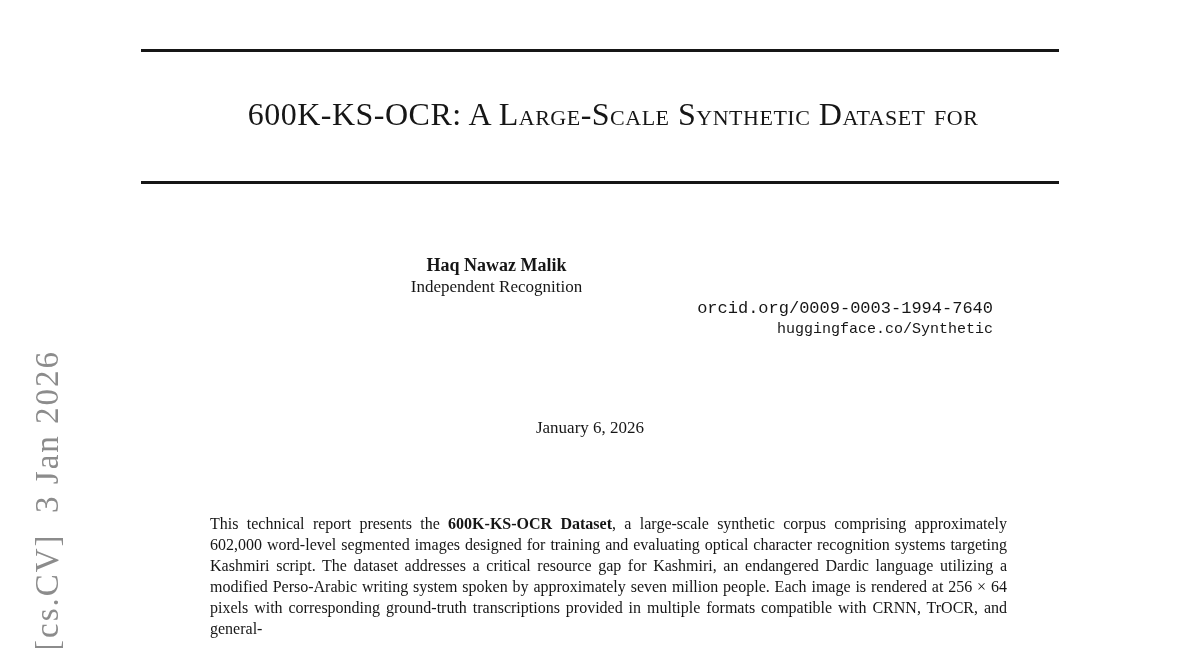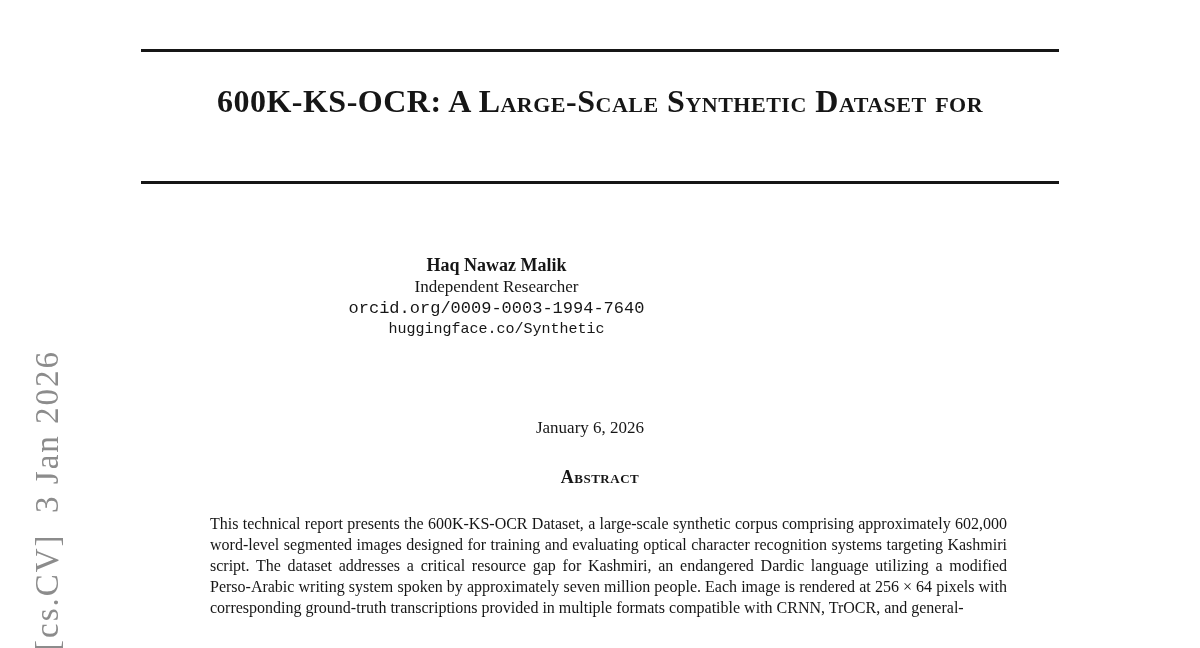--- a/index.html
+++ b/index.html
@@ -33,40 +33,40 @@
     height: 3px;
     background: #161616;
   }
   .rule-top { top: 49px; }
   .rule-bottom { top: 181px; }
   .title {
     position: absolute;
     left: 140px;
     top: 82px;
     width: 920px;
-    margin: 0;
+    margin: 13px;
     text-align: center;
-    font-weight: bold;
+    font-weight: normal;
     font-variant: small-caps;
     font-size: 32px;
     line-height: 39px;
     letter-spacing: 0.5px;
     color: #161616;
   }
   .title-line { display: block; }
   .author-block {
     position: absolute;
     left: 0;
     top: 254px;
     width: 993px;
     text-align: center;
   }
   .author-name { font-weight: bold; font-size: 18px; line-height: 22px; }
   .author-affiliation { font-size: 17px; line-height: 22px; }
-  .author-link { font-family: "Liberation Mono", monospace; color: #161616; }
+  .author-link { font-family: "Liberation Mono", monospace; color: #161616; text-align: right; }
   .link-orcid { font-size: 17px; line-height: 21px; }
   .link-hf    { font-size: 15px; line-height: 21px; }
   .link-x     { font-size: 14px; line-height: 21px; }
   .date {
     position: absolute;
     top: 418px;
     left: 0;
     width: 1180px;
     text-align: center;
     font-size: 17px;
@@ -85,43 +85,42 @@
   .abstract-body {
     position: absolute;
     top: 513px;
     left: 210px;
     width: 797px;
     margin: 0;
     font-size: 16px;
     line-height: 21px;
     text-align: justify;
   }
-  .bold { font-weight: normal; }
+  .bold { font-weight: bold; }
 </style>
 </head>
 <body>
 
 <div class="page">
 
   <div class="watermark">[cs.CV]  3 Jan 2026</div>
 
   <div class="rule rule-top"></div>
 
   <h1 class="title">
     <span class="title-line">600K-KS-OCR: A Large-Scale Synthetic Dataset for</span>
   </h1>
 
   <div class="rule rule-bottom"></div>
 
   <div class="author-block">
     <div class="author-name">Haq Nawaz Malik</div>
-    <div class="author-affiliation">Independent Researcher</div>
+    <div class="author-affiliation">Independent Recognition</div>
     <div class="author-link link-orcid">orcid.org/0009-0003-1994-7640</div>
     <div class="author-link link-hf">huggingface.co/Synthetic</div>
   </div>
 
   <div class="date">January 6, 2026</div>
 
-  <div class="abstract-heading">Abstract</div>
 
   <p class="abstract-body"><span>This technical report presents the </span><span class="bold">600K-KS-OCR Dataset</span><span>, a large-scale synthetic corpus comprising approximately 602,000 word-level segmented images designed for training and evaluating optical character recognition systems targeting Kashmiri script. The dataset addresses a critical resource gap for Kashmiri, an endangered Dardic language utilizing a modified Perso-Arabic writing system spoken by approximately seven million people. Each image is rendered at 256 × 64 pixels with corresponding ground-truth transcriptions provided in multiple formats compatible with CRNN, TrOCR, and general-</span></p>
 
 </div>
 
 </body></html>

